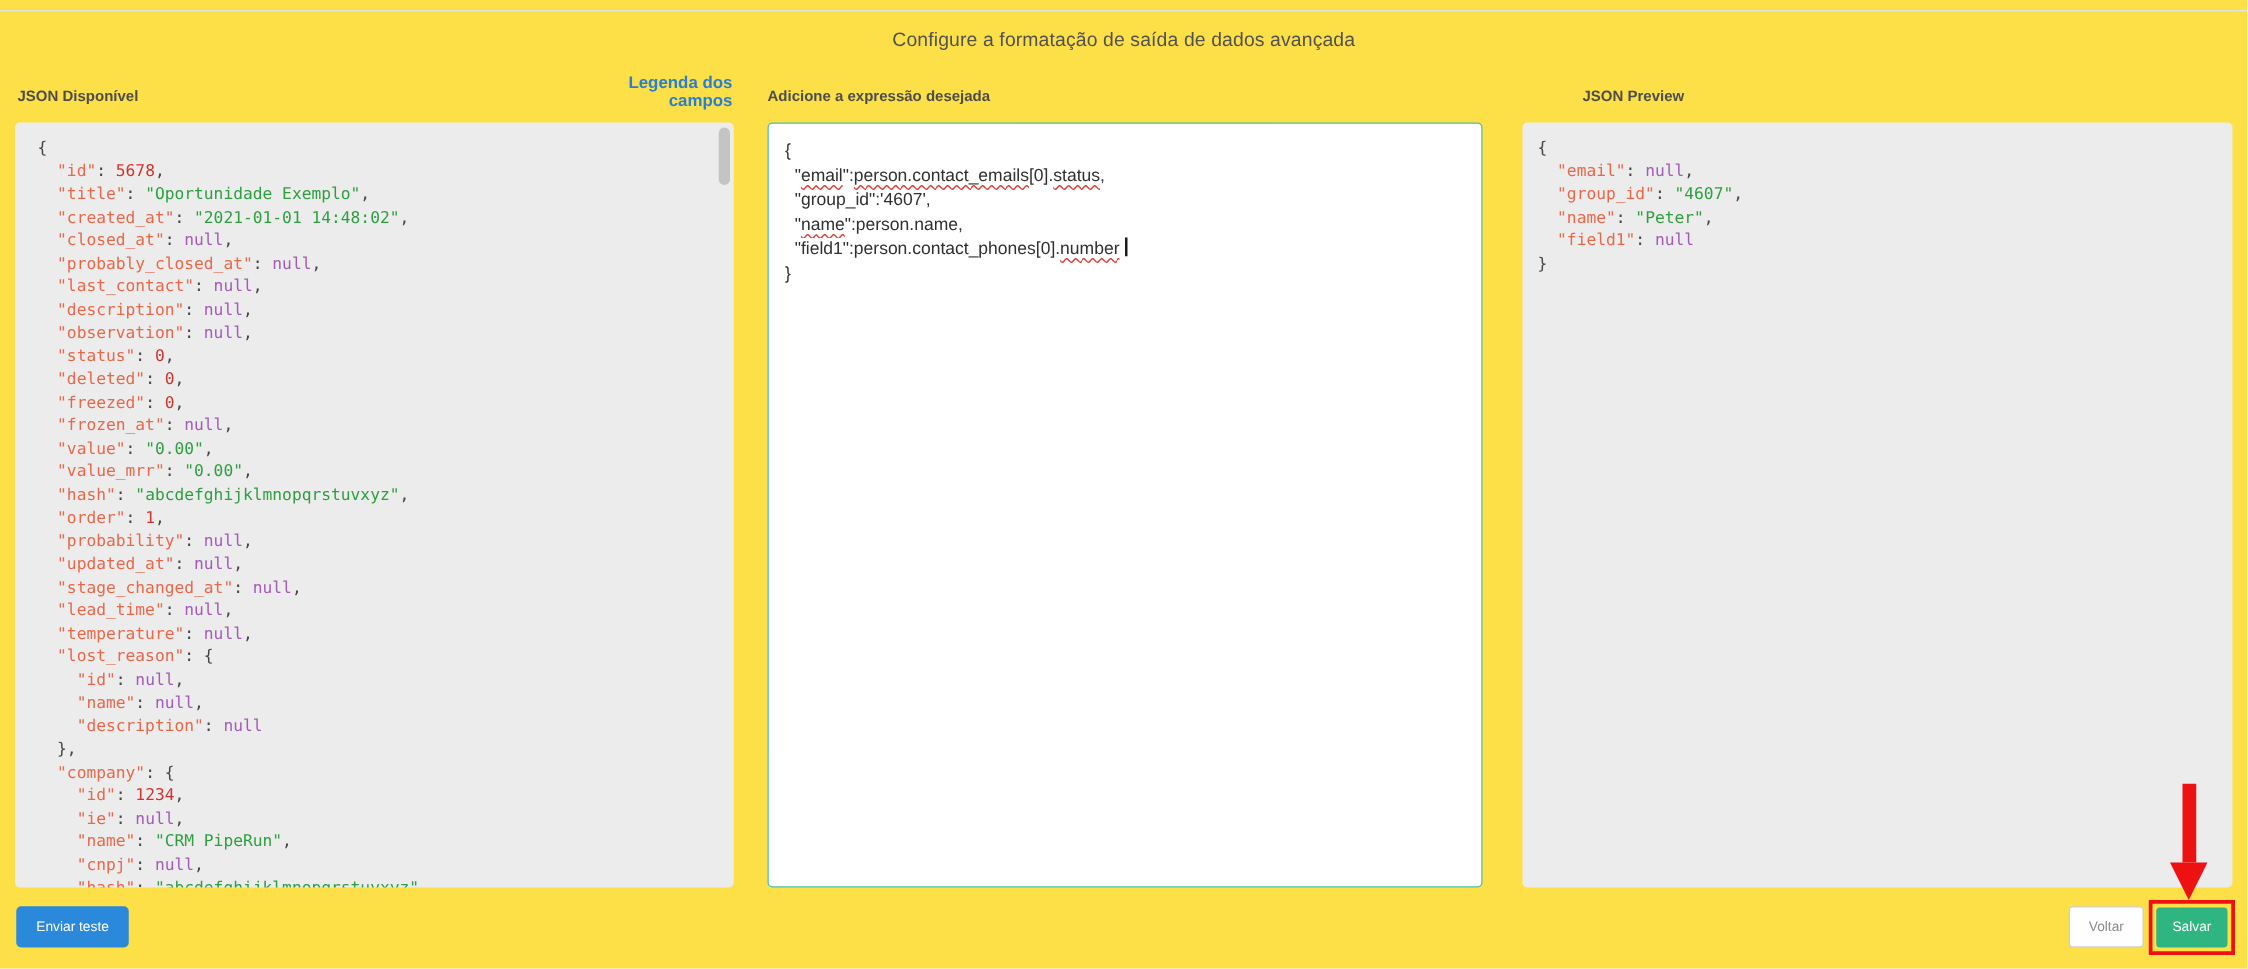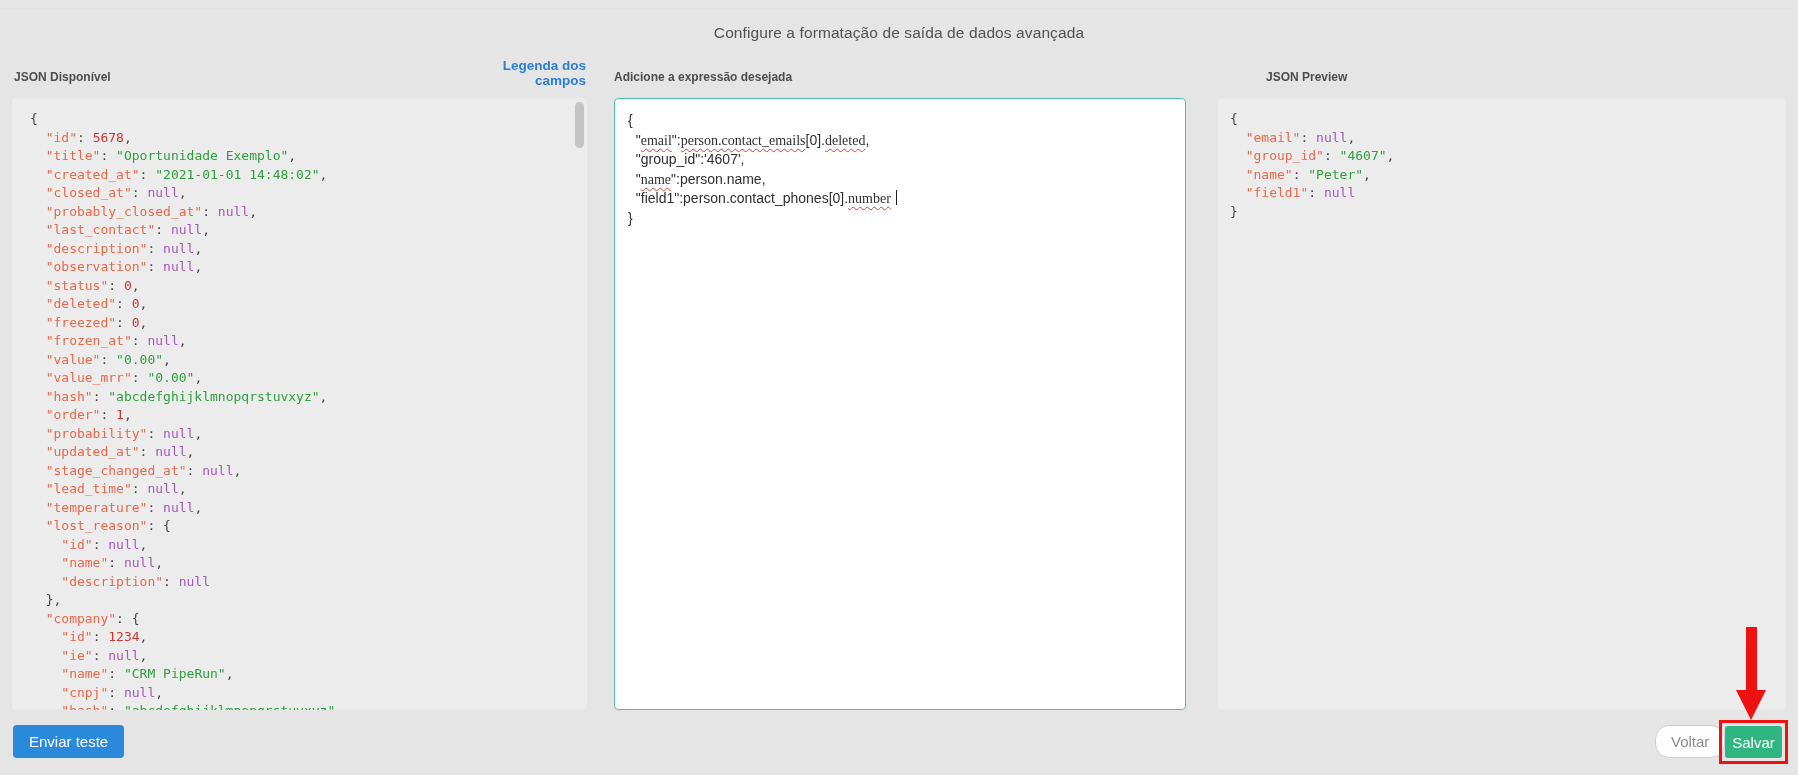--- a/index.html
+++ b/index.html
@@ -1,19 +1,19 @@
 <!DOCTYPE html>
 <html style="--c-accent-blue: #2a89da; --c-link-blue: #2a7fd0; --c-teal-border: #4cc0a6; --c-save-green: #2fb680; --c-annotation-red: #ee1111; --c-panel-bg: #ececec; --c-json-key: #e8684a; --c-json-string: #2d9f3f; --c-json-number: #d0342c; --c-json-null: #a45bb8;"><head>
 <meta charset="utf-8">
 <style>
   * { margin:0; padding:0; box-sizing:border-box; }
   html,body { background:#fff; }
   body { font-family:"Liberation Sans", sans-serif; }
 
-  .screen { position:relative; width:1798px; height:775px; background:#e5e5e5; overflow:hidden; }
+  .screen { position:relative; width:1798px; height:775px; background:#fde047; overflow:hidden; }
 
   .top-rule { position:absolute; top:8px; left:0; width:100%; height:0; border-top:1px solid #e2e2e2; }
 
   .page-title { position:absolute; top:24px; left:0; width:100%; text-align:center;
     font-size:15.5px; font-weight:400; color:#525252; letter-spacing:.1px; }
 
   .col-header { position:absolute; top:70px; font-size:12px; font-weight:700; color:#4d4d4d; }
   .hdr-available { left:14px; }
   .hdr-expression { left:614px;text-align:center; }
   .hdr-preview { left:1218px;margin-left:48px; }
@@ -33,33 +33,33 @@
 
   .tk-punc { color:#464646; }
   .tk-key  { color:var(--c-json-key,#e8684a); }
   .tk-str  { color:var(--c-json-string,#2d9f3f); }
   .tk-num  { color:var(--c-json-number,#d0342c); }
   .tk-null { color:var(--c-json-null,#a45bb8); }
 
   .expr { padding:12px 10px 0 13px; font-size:14px; line-height:19.5px; color:#2f2f2f; }
   .ex-t { color:#2f2f2f; }
   .ex-m { color:#2f2f2f; text-decoration-line:underline; text-decoration-style:wavy;
-    text-decoration-color:#e03e36; text-decoration-thickness:1px; text-underline-offset:3px;font-family:Liberation Serif, serif; }
+    text-decoration-color:#e03e36; text-decoration-thickness:1px; text-underline-offset:3px; }
   .ex-c { display:inline-block; width:1.5px; height:15px; background:#1b1b1b;
     vertical-align:-2px; margin-left:1px; }
 
   .scroll-thumb { position:absolute; top:4px; right:3px; width:9px; height:46px;
     background:#c4c4c4; border-radius:5px; }
 
   .btn { border:none; border-radius:4px; font-family:"Liberation Sans", sans-serif;
-    font-size:15px; cursor:pointer; }
+    font-size:11px; cursor:pointer; }
   .btn-send { position:absolute; left:13px; top:725px; height:33px; padding:0 16px;
     background:var(--c-accent-blue,#2a89da); color:#fff; }
   .btn-back { position:absolute; left:1655px; top:725px; height:33px; padding:0 15px;
-    background:#fefefe; color:#8b8b8b; border:1px solid #cfcfcf; border-radius:14px; }
+    background:#fefefe; color:#8b8b8b; border:1px solid #cfcfcf; border-radius:3px; }
   .save-annotation { position:absolute; left:1719px; top:720px; width:69px; height:44px;
     border:3px solid var(--c-annotation-red,#ee1111); display:flex; align-items:center; justify-content:center; }
   .btn-save { width:57px; height:32px; background:var(--c-save-green,#2fb680); color:#fff; border-radius:3px; }
 
   .arrow-shaft { position:absolute; left:1746px; top:627px; width:11px; height:63px;
     background:var(--c-annotation-red,#ee1111); }
   .arrow-head { position:absolute; left:1736px; top:690px; width:0; height:0;
     border-left:15px solid transparent; border-right:15px solid transparent;
     border-top:30px solid var(--c-annotation-red,#ee1111); }
 </style>
@@ -111,21 +111,21 @@
         <div class="code-line"><span class="tk-punc">    </span><span class="tk-key">"name"</span><span class="tk-punc">: </span><span class="tk-str">"CRM PipeRun"</span><span class="tk-punc">,</span></div>
         <div class="code-line"><span class="tk-punc">    </span><span class="tk-key">"cnpj"</span><span class="tk-punc">: </span><span class="tk-null">null</span><span class="tk-punc">,</span></div>
         <div class="code-line"><span class="tk-punc">    </span><span class="tk-key">"hash"</span><span class="tk-punc">: </span><span class="tk-str">"abcdefghijklmnopqrstuvxyz"</span></div>
       </div>
     <div class="scroll-thumb"></div>
   </div>
 
   <div class="panel panel-expression" role="textbox">
     <div class="expr">
         <div class="code-line"><span class="ex-t">{</span></div>
-        <div class="code-line"><span class="ex-t">  "</span><span class="ex-m">email</span><span class="ex-t">":</span><span class="ex-m">person.contact_emails</span><span class="ex-t">[0].</span><span class="ex-m">deleted</span><span class="ex-t">,</span></div>
+        <div class="code-line"><span class="ex-t">  "</span><span class="ex-m">email</span><span class="ex-t">":</span><span class="ex-m">person.contact_emails</span><span class="ex-t">[0].</span><span class="ex-m">status</span><span class="ex-t">,</span></div>
         <div class="code-line"><span class="ex-t">  "group_id":'4607',</span></div>
         <div class="code-line"><span class="ex-t">  "</span><span class="ex-m">name</span><span class="ex-t">":person.name,</span></div>
         <div class="code-line"><span class="ex-t">  "field1":person.contact_phones[0].</span><span class="ex-m">number</span><span class="ex-t"> </span><span class="ex-c"></span></div>
         <div class="code-line"><span class="ex-t">}</span></div>
       </div>
   </div>
 
   <div class="panel panel-preview">
     <div class="code">
         <div class="code-line"><span class="tk-punc">{</span></div>

